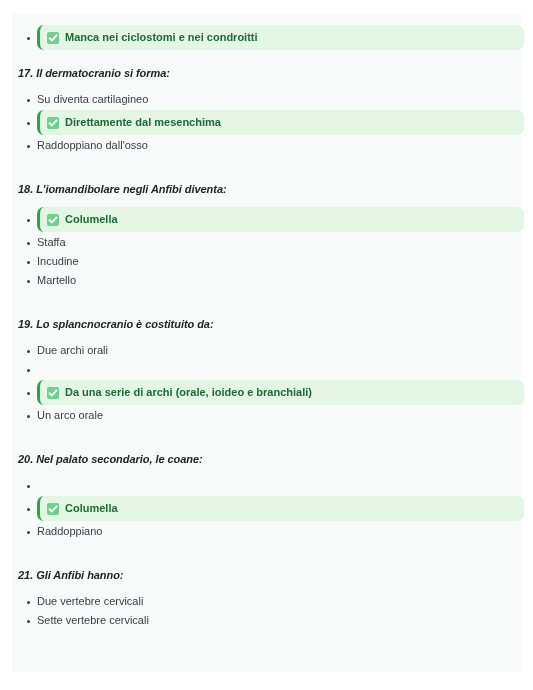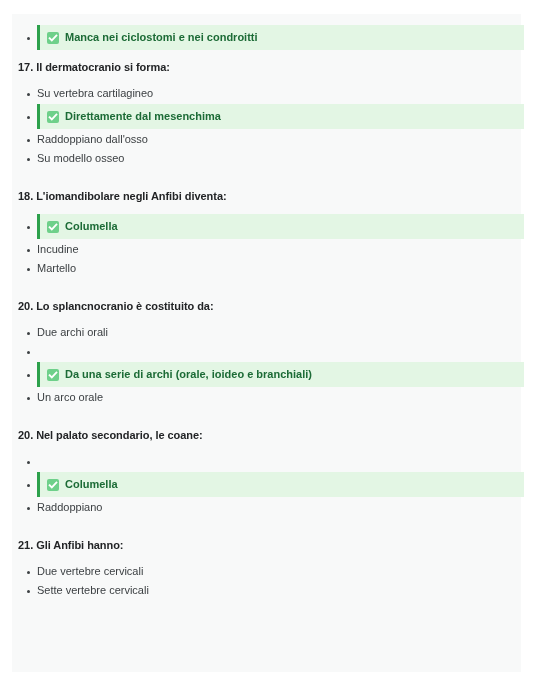--- a/index.html
+++ b/index.html
@@ -41,22 +41,23 @@
     color: #222426;
     padding: 0 0 0 6px;
     margin: 0;
     line-height: 16px;
     letter-spacing: -0.05px;
   }
   .q-block {
     margin-bottom: 12px;
   }
   .q-heading-wrap {
-    padding-top: 8px;
+    padding-top: 14px;
     padding-bottom: 9px;
+    font-style: italic;
   }
 
   
   ul.answers {
     list-style: none;
     margin: 0;
     padding: 0;
   }
   li.answer {
     position: relative;
@@ -98,21 +99,21 @@
     height: 25px;
     margin: 1px 0;
   }
   li.answer.selected .hl {
     position: absolute;
     left: 25px;
     right: -3px;
     top: 0;
     height: 25px;
     background: #e3f6e4;
-    border-radius: 0;
+    border-radius: 7px;
     border-left: 3px solid #2da14c;
     box-sizing: border-box;
   }
   li.answer.selected .hl-inner {
     position: relative;
     display: flex;
     align-items: center;
     height: 100%;
     padding-left: 7px;
   }
@@ -166,43 +167,39 @@
           </span>
         </li>
       </ul>
       <div class="q-block">
         <div class="q-heading-wrap">
           <div class="q-heading">17. Il dermatocranio si forma:</div>
         </div>
         <ul class="answers">
           <li class="answer plain">
             <span class="bullet"></span>
-            <span class="atext">Su vertebra cartilagineo</span>
+            <span class="atext">Su diventa cartilagineo</span>
           </li>
           <li class="answer selected">
             <span class="bullet"></span>
             <span class="hl">
               <span class="hl-inner">
                 <span class="check-icon">
                   <svg viewBox="0 0 10 10">
                     <path d="M1.6 5.2 L3.8 7.4 L8.4 2.6" fill="none" stroke="#ffffff" stroke-width="1.8" stroke-linecap="square" stroke-linejoin="miter"></path>
                   </svg>
                 </span>
                 <span class="atext">Direttamente dal mesenchima</span>
               </span>
             </span>
           </li>
           <li class="answer plain">
             <span class="bullet"></span>
             <span class="atext">Raddoppiano dall'osso</span>
           </li>
-          <li class="answer plain">
-            <span class="bullet"></span>
-            <span class="atext">Su modello osseo</span>
-          </li>
         </ul>
       </div>
       <div class="q-block">
         <div class="q-heading-wrap">
           <div class="q-heading">18. L'iomandibolare negli Anfibi diventa:</div>
         </div>
         <ul class="answers">
           <li class="answer selected">
             <span class="bullet"></span>
             <span class="hl">
@@ -211,31 +208,35 @@
                   <svg viewBox="0 0 10 10">
                     <path d="M1.6 5.2 L3.8 7.4 L8.4 2.6" fill="none" stroke="#ffffff" stroke-width="1.8" stroke-linecap="square" stroke-linejoin="miter"></path>
                   </svg>
                 </span>
                 <span class="atext">Columella</span>
               </span>
             </span>
           </li>
           <li class="answer plain">
             <span class="bullet"></span>
+            <span class="atext">Staffa</span>
+          </li>
+          <li class="answer plain">
+            <span class="bullet"></span>
             <span class="atext">Incudine</span>
           </li>
           <li class="answer plain">
             <span class="bullet"></span>
             <span class="atext">Martello</span>
           </li>
         </ul>
       </div>
       <div class="q-block">
         <div class="q-heading-wrap">
-          <div class="q-heading">20. Lo splancnocranio è costituito da:</div>
+          <div class="q-heading">19. Lo splancnocranio è costituito da:</div>
         </div>
         <ul class="answers">
           <li class="answer plain">
             <span class="bullet"></span>
             <span class="atext">Due archi orali</span>
           </li>
           <li class="answer plain">
             <span class="bullet"></span>
           </li>
           <li class="answer selected">

